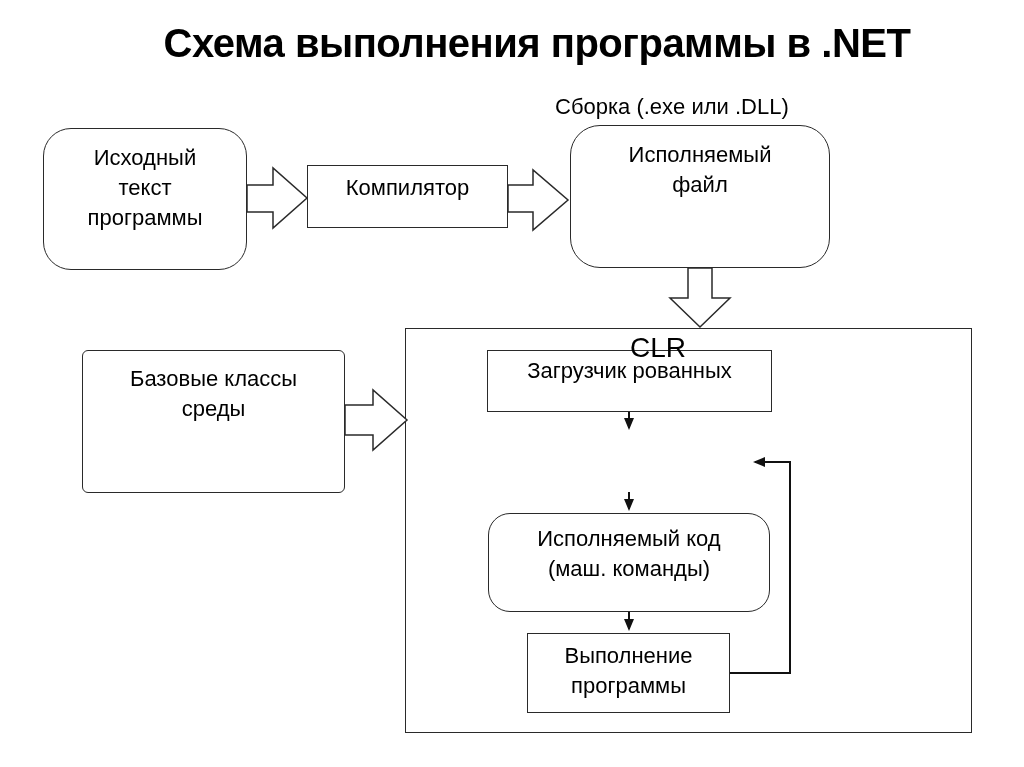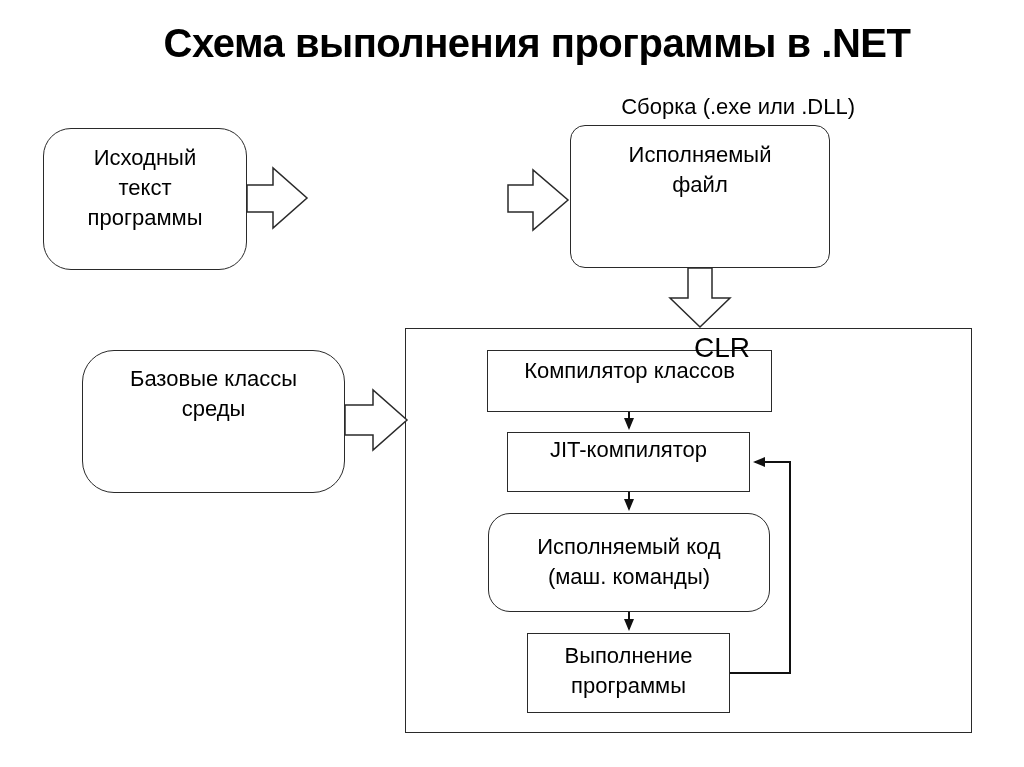--- a/index.html
+++ b/index.html
@@ -29,34 +29,34 @@
     position: absolute;
     background: #ffffff;
     border: 1.5px solid #2a2a2a;
     text-align: center;
     font-size: 22px;
     line-height: 30px;
     white-space: pre-line;
   }
   .caption {
     position: absolute;
-    text-align: right;
+    text-align: left;
     font-size: 22px;
     line-height: 27px;
     white-space: pre-line;
     background: transparent;
   }
   #source   { left: 43px;  top: 128px; width: 204px; height: 142px; padding-top: 14px; border-radius: 28px; }
   #compiler { left: 307px; top: 165px; width: 201px; height: 63px;  padding-top: 7px; }
-  #executable { left: 570px; top: 125px; width: 260px; height: 143px; padding-top: 14px; border-radius: 15px; }
-  #base     { left: 82px;  top: 350px; width: 263px; height: 143px; padding-top: 13px; border-radius: 32px; }
+  #executable { left: 570px; top: 125px; width: 260px; height: 143px; padding-top: 14px; border-radius: 30px; }
+  #base     { left: 82px;  top: 350px; width: 263px; height: 143px; padding-top: 13px; border-radius: 6px; }
   #clrbox   { left: 405px; top: 328px; width: 567px; height: 405px; padding: 0; }
   #loader   { left: 487px; top: 350px; width: 285px; height: 62px;  padding-top: 5px; }
   #jit      { left: 507px; top: 432px; width: 243px; height: 60px;  padding-top: 2px; }
-  #mcode    { left: 488px; top: 513px; width: 282px; height: 99px;  padding-top: 18px; border-radius: 22px; }
+  #mcode    { left: 488px; top: 513px; width: 282px; height: 99px;  padding-top: 10px; border-radius: 22px; }
   #run      { left: 527px; top: 633px; width: 203px; height: 80px;  padding-top: 7px; }
   #assembly { left: 555px; top: 93px;  width: 300px; }
   #clrlabel { left: 630px; top: 335px; width: 120px; font-size: 28px; line-height: 26px; }
   #note     { left: 808px; top: 518px; width: 170px; }
   svg.overlay {
     position: absolute;
     left: 0; top: 0;
     width: 1024px; height: 767px;
     pointer-events: none;
   }
@@ -68,28 +68,28 @@
 
 <div class="canvas">
 
   <h1 class="title">Схема выполнения программы в .NET</h1>
 
   <div class="caption" id="assembly">Сборка (.exe или .DLL)</div>
 
   <div class="box" id="source">Исходный
 текст
 программы</div>
+  <div class="box" id="compiler">Компилятор</div>
   <div class="box" id="executable">Исполняемый
 файл</div>
   <div class="box" id="base">Базовые классы
 среды</div>
 
   <div class="box" id="clrbox"></div>
-  <div class="box" id="loader">Компилятор классов</div>
-  <div class="box" id="jit">JIT-компилятор</div>
+  <div class="box" id="loader">Загрузчик рованных</div>
   <div class="box" id="mcode">Исполняемый код
 (маш. команды)</div>
   <div class="box" id="run">Выполнение
 программы</div>
 
   <div class="caption" id="clrlabel">CLR</div>
 
   <svg class="overlay" viewBox="0 0 1024 767" xmlns="http://www.w3.org/2000/svg">
     <defs>
       <marker id="ah" markerUnits="userSpaceOnUse" markerWidth="12" markerHeight="10" refX="10" refY="5" orient="auto">

